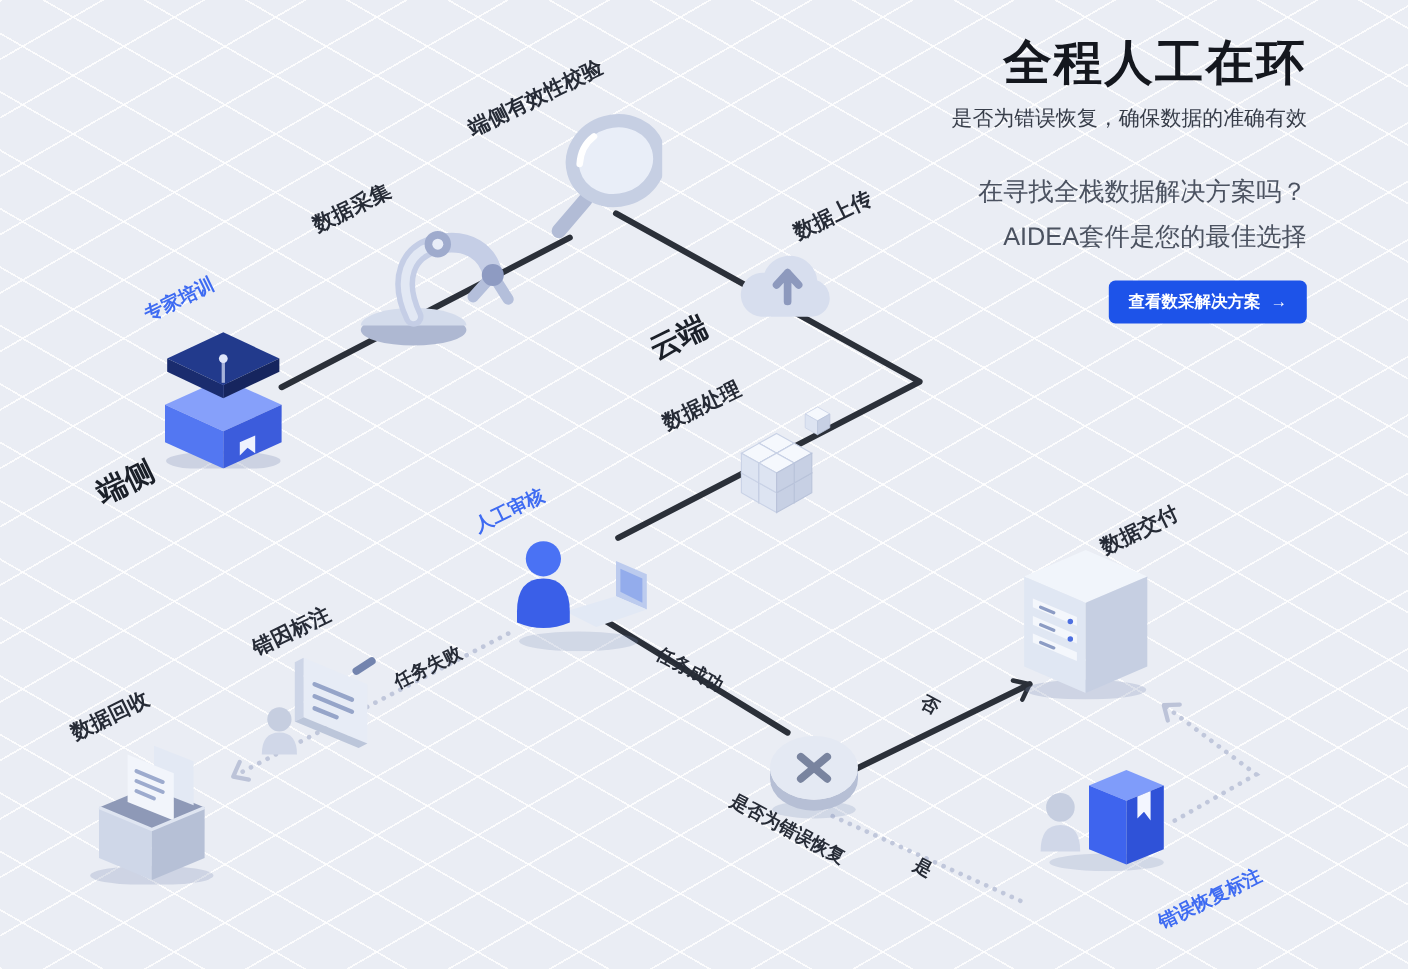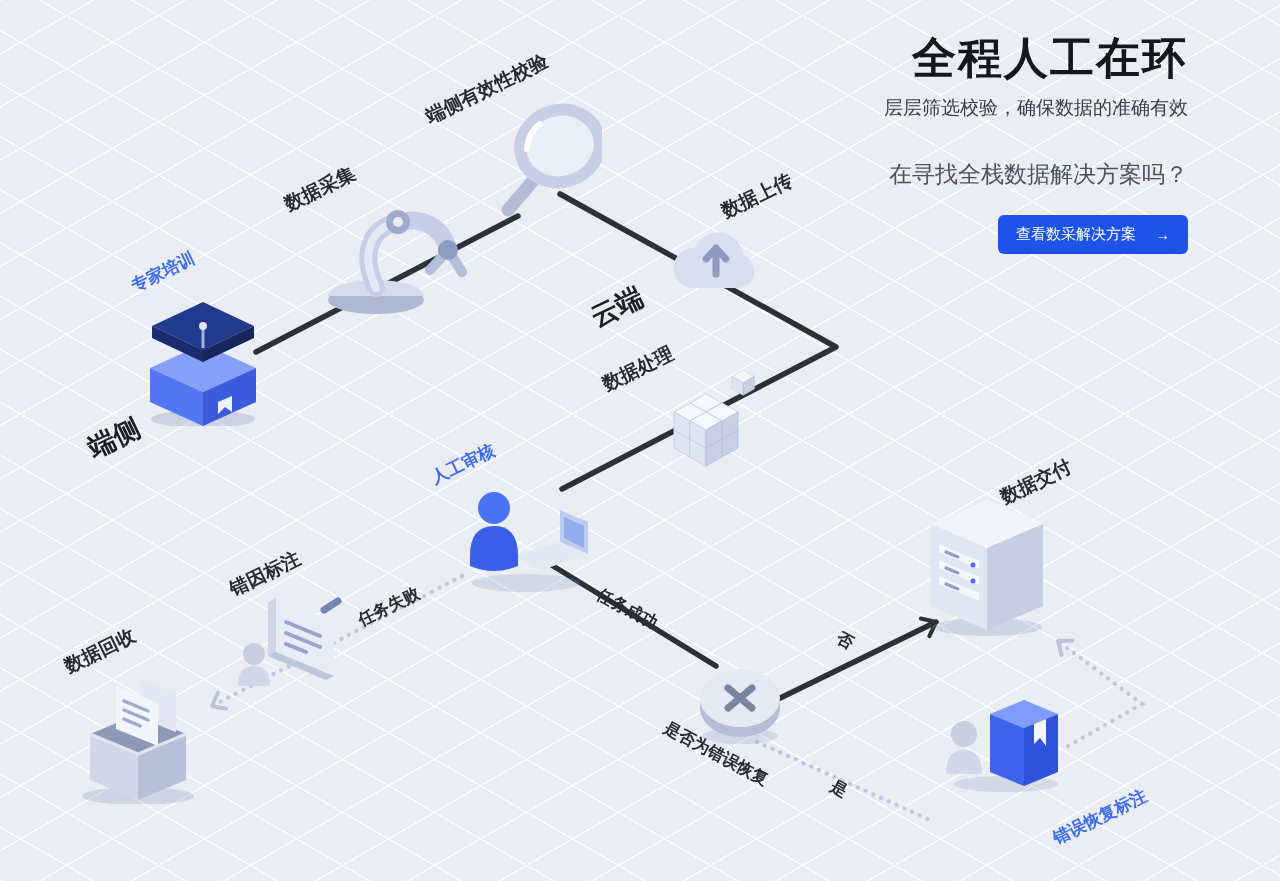--- a/index.html
+++ b/index.html
@@ -17,22 +17,22 @@
   .ic svg{display:block;width:100%;height:100%;}
   .lbl{position:absolute;z-index:3;font-weight:700;color:#262b36;white-space:nowrap;
        transform:translate(-50%,-50%) rotate(-26deg);}
   .lbl.rr{transform:translate(-50%,-50%) rotate(28deg);}
   .lbl.blue{color:#3e6bf2;}
   .lbl.big{font-size:27px;font-weight:800;color:#1b2029;}
   .header{position:absolute;top:34px;right:92px;z-index:5;display:flex;flex-direction:column;align-items:flex-end;text-align:right;margin-left:16px;}
   .title{font-size:44px;font-weight:800;color:#14171e;letter-spacing:2px;line-height:1.1;}
   .subtitle{margin-top:13px;font-size:19px;font-weight:500;color:#373d49;}
   .promo{margin-top:33px;font-size:23px;color:#4b5260;line-height:1.75;}
-  .cta{margin-top:20px;display:inline-flex;align-items:center;gap:19px;background:#1d53e9;color:#ffffff;
-       border:none;border-radius:6px;padding:10px 18px;font-size:15px;font-weight:400;cursor:pointer;font-family:inherit;}
+  .cta{margin-top:20px;display:inline-flex;align-items:center;gap:9px;background:#1d53e9;color:#ffffff;
+       border:none;border-radius:6px;padding:10px 18px;font-size:15px;font-weight:700;cursor:pointer;font-family:inherit;}
 </style>
 </head>
 <body>
 
 <div class="stage">
 
   <svg class="wires" width="1280" height="881" viewBox="0 0 1280 881">
     <defs>
       <marker id="mDark" viewBox="0 0 10 10" refX="6.5" refY="5" markerWidth="4.4" markerHeight="4.4" orient="auto">
         <path d="M1.5,1 L6.5,5 L1.5,9" fill="none" stroke="#2b3039" stroke-width="1.7" stroke-linecap="round" stroke-linejoin="round"></path>
@@ -199,23 +199,24 @@
   <div class="lbl" style="left:100px;top:651px;font-size:19px;">数据回收</div>
   <div class="lbl rr" style="left:627px;top:609px;font-size:16.5px;">任务成功</div>
   <div class="lbl rr" style="left:716px;top:754px;font-size:16.5px;">是否为错误恢复</div>
   <div class="lbl rr" style="left:845px;top:641px;font-size:16.5px;">否</div>
   <div class="lbl rr" style="left:839px;top:789px;font-size:16.5px;">是</div>
   <div class="lbl" style="left:1036px;top:482px;font-size:19px;">数据交付</div>
   <div class="lbl blue" style="left:1100px;top:817px;font-size:17px;">错误恢复标注</div>
 
   <div class="header">
     <div class="title">全程人工在环</div>
-    <div class="subtitle">层层筛选校验，确保数据的准确有效</div>
+    <div class="subtitle">是否为错误恢复，确保数据的准确有效</div>
     <div class="promo">
       <div>在寻找全栈数据解决方案吗？</div>
+      <div>AIDEA套件是您的最佳选择</div>
     </div>
     <button class="cta">
       <span>查看数采解决方案</span>
       <span>→</span>
     </button>
   </div>
 
 </div>
 
 </body></html>

